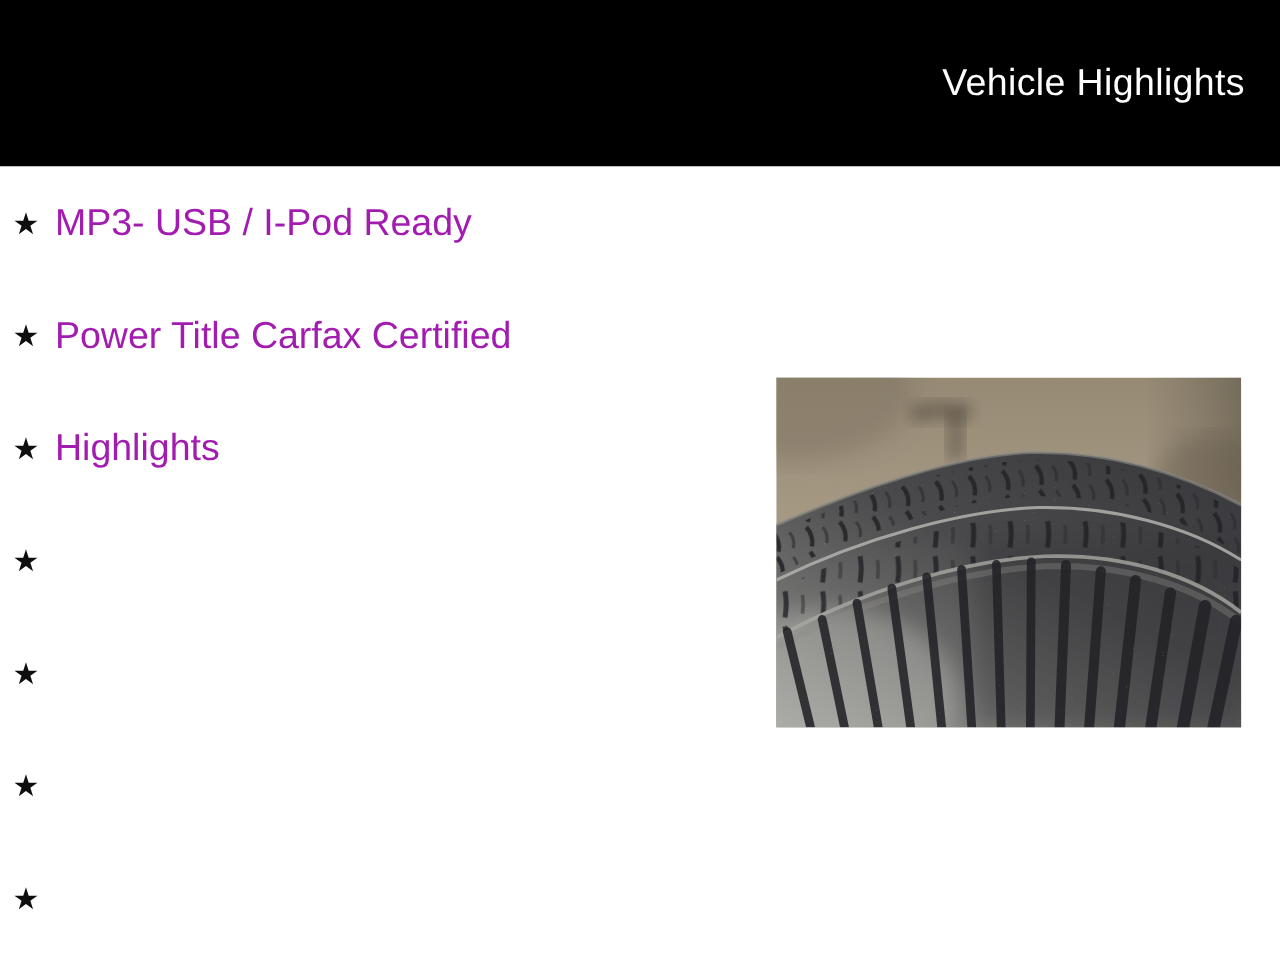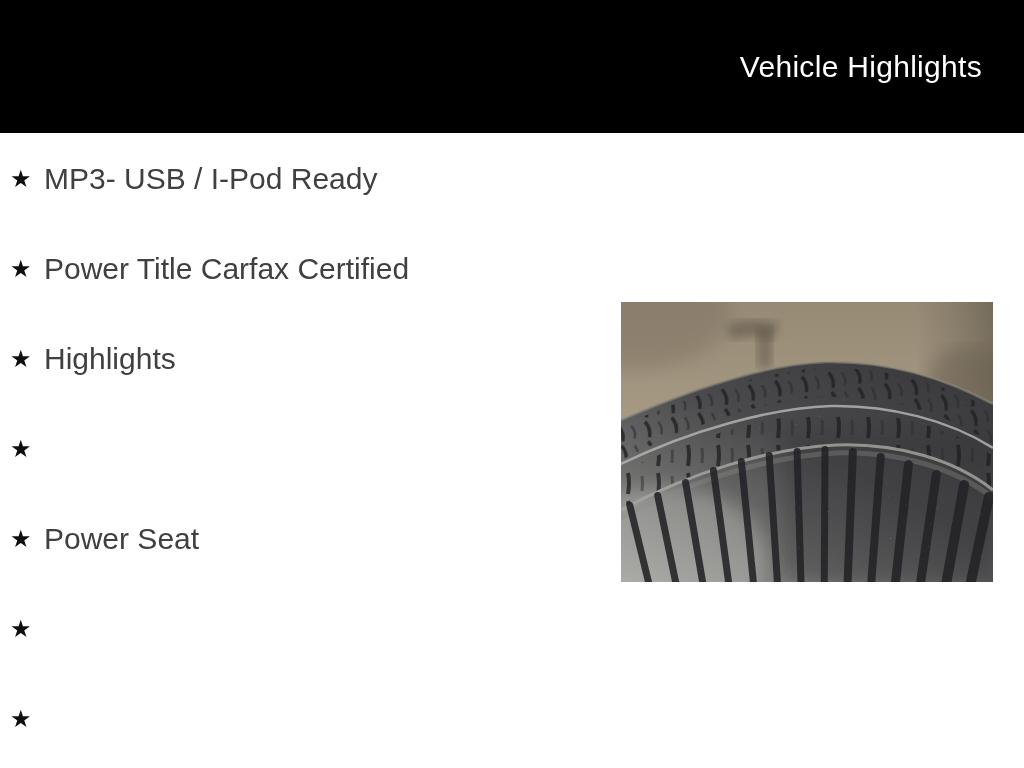--- a/index.html
+++ b/index.html
@@ -16,21 +16,21 @@
   }
   .topbar {
     position: absolute;
     top: 0; left: 0;
     width: 1024px;
     height: 133px;
     background: #000000;
     display: flex;
     align-items: center;
     justify-content: flex-end;
-    padding-right: 42px;
+    padding-right: 28px;
     box-sizing: border-box;
   }
   .topbar .title {
     color: #ffffff;
     font-size: 30px;
     font-weight: 400;
     margin: 0;
     letter-spacing: 0.3px;
   }
   .highlights {
@@ -53,21 +53,21 @@
     font-family: "DejaVu Sans", sans-serif;
     font-size: 24px;
     color: #0e0e0e;
     width: 34px;
     flex: 0 0 34px;
     line-height: 1;
     margin-top: 2px;
   }
   .hl-label {
     font-size: 30px;
-    color: #404040;
+    color: #a21caf;
     line-height: 1.1;
     white-space: nowrap;
     text-align: center;
   }
   .photo {
     position: absolute;
     left: 621px;
     top: 302px;
     width: 372px;
     height: 280px;
@@ -93,21 +93,20 @@
   </li>
   <li class="highlight-item">
     <span class="star">★</span>
     <span class="hl-label">Highlights</span>
   </li>
   <li class="highlight-item">
     <span class="star">★</span>
   </li>
   <li class="highlight-item">
     <span class="star">★</span>
-    <span class="hl-label">Power Seat</span>
   </li>
   <li class="highlight-item">
     <span class="star">★</span>
   </li>
   <li class="highlight-item">
     <span class="star">★</span>
   </li>
 </ul>
 
 <figure class="photo" role="img" aria-label="Close-up photo of a worn tire tread inside a wheel well">

